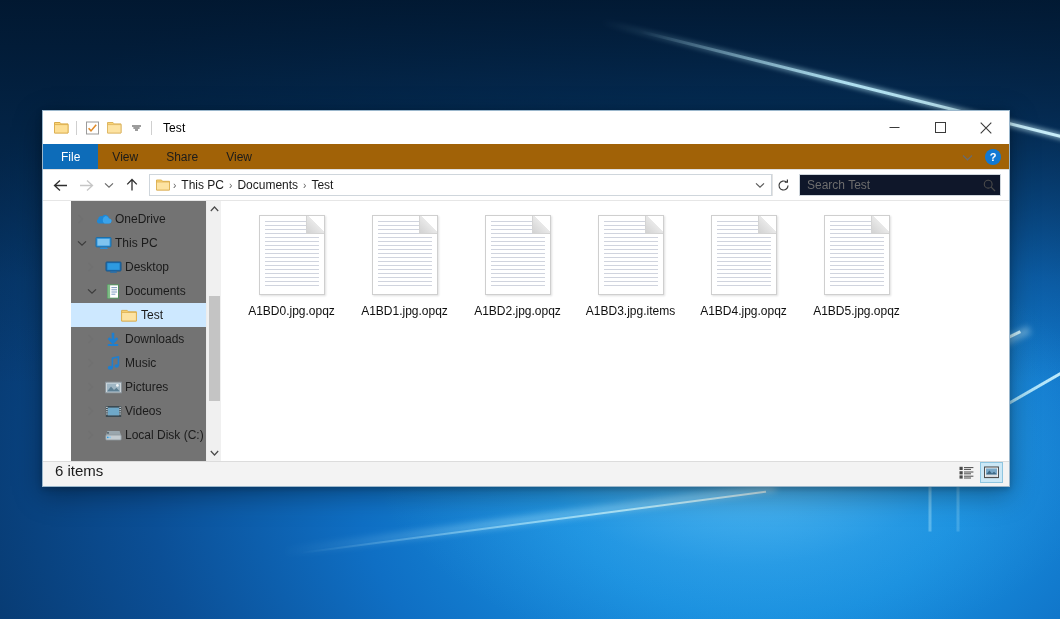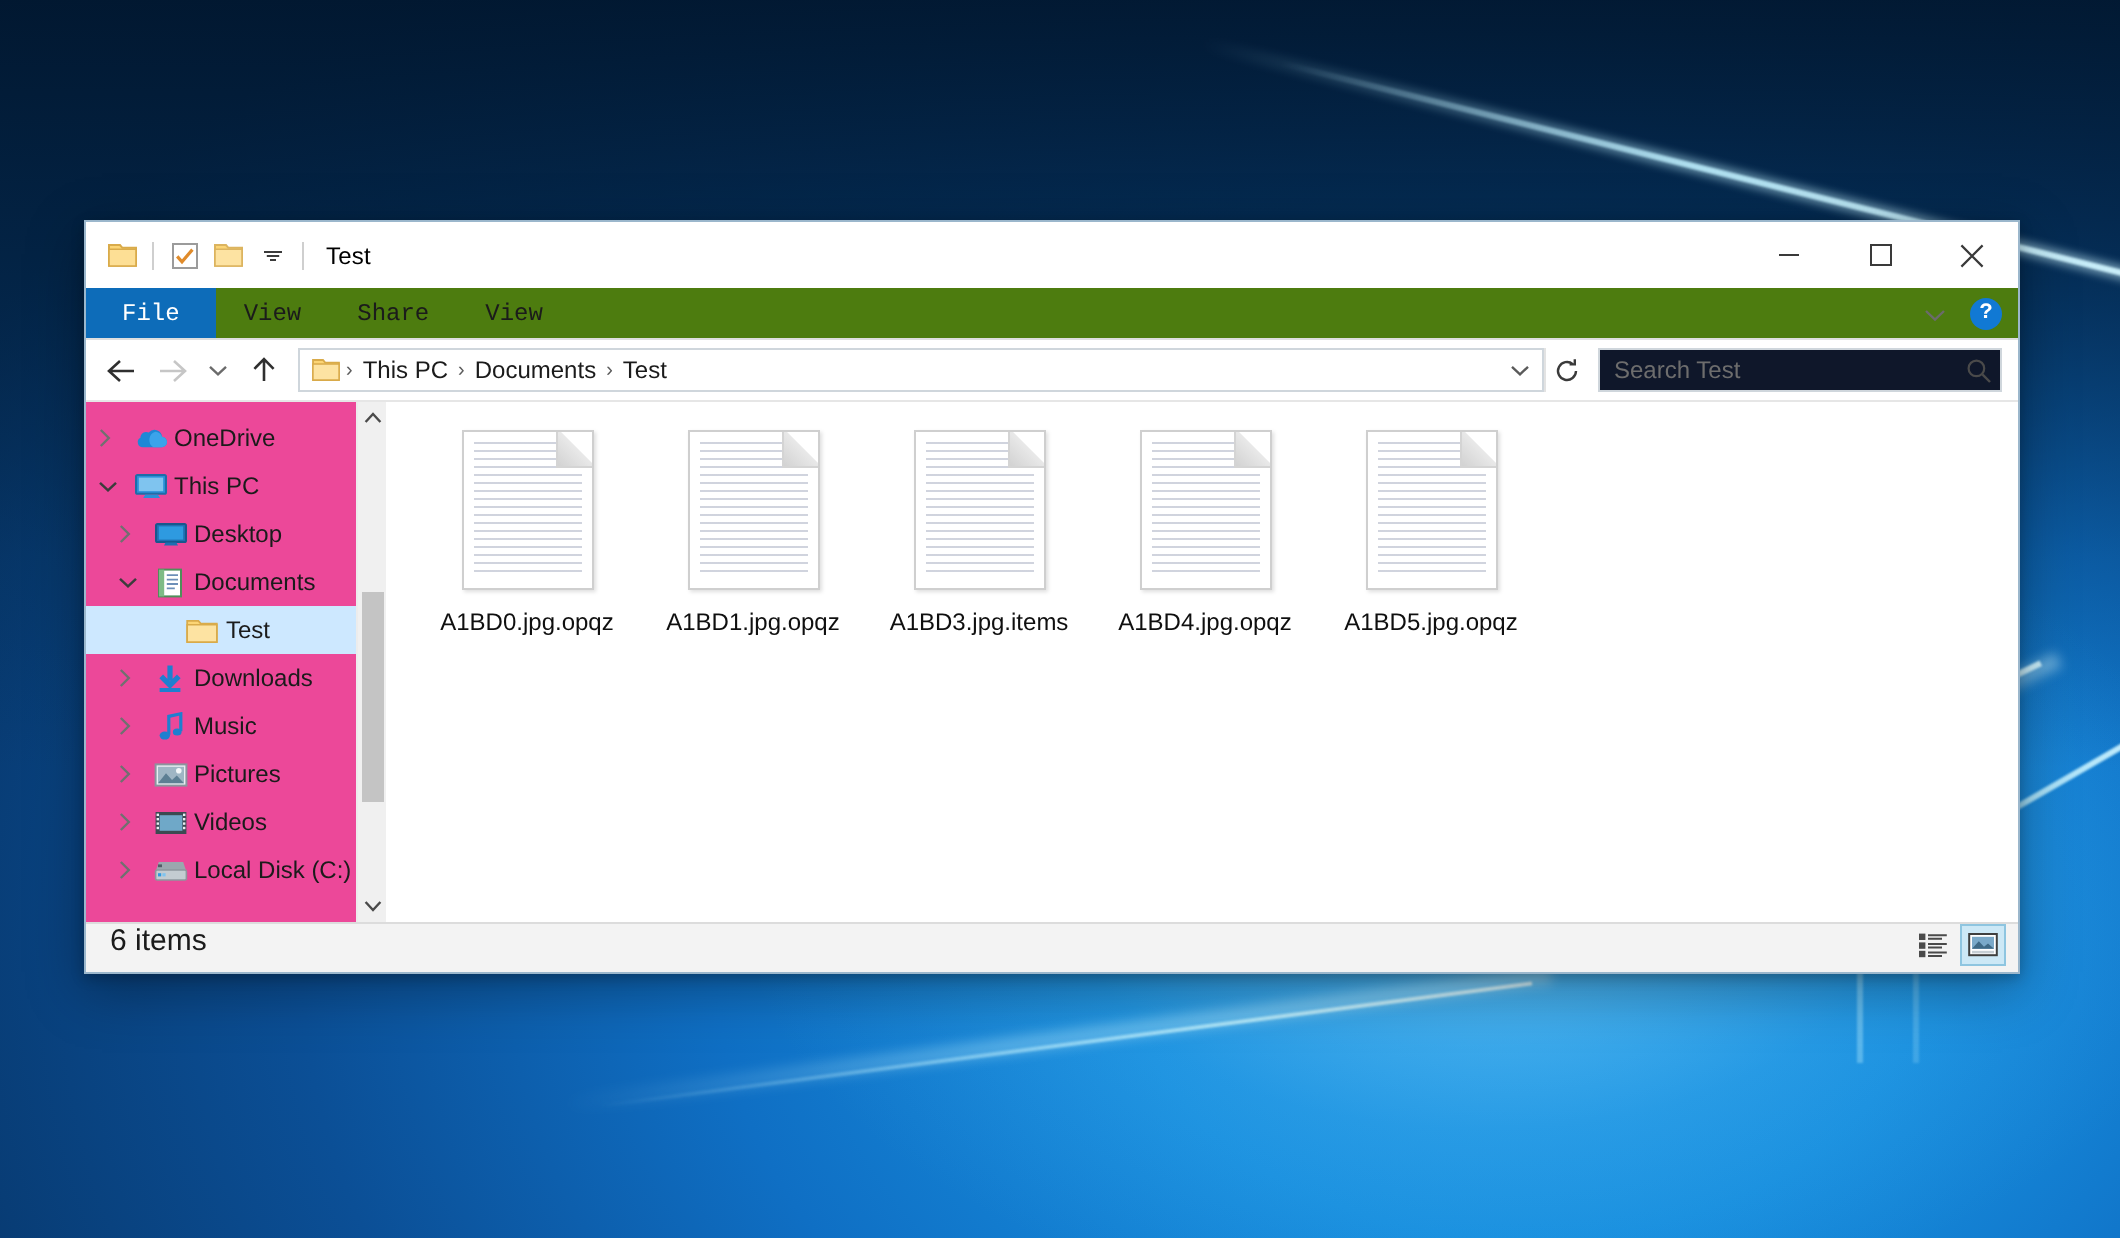--- a/index.html
+++ b/index.html
@@ -91,25 +91,24 @@
     position: absolute; right: 0; top: 0; height: 33px; display: flex;
   }
   .wc {
     width: 46px; height: 33px; display: flex; align-items: center; justify-content: center;
     color: #4a4a4a;
   }
 
   
   .ribbon {
     height: 26px; flex: 0 0 26px;
-    background: #4d7c0f;
+    background: #a16207;
     display: flex; align-items: stretch;
     border-bottom: 1px solid #dfdfdf;
     position: relative;
-    font-family: Liberation Mono, monospace;
   }
   .rtab {
     display: flex; align-items: center; padding: 0 14px;
     font-size: 12px; color: #1b1b1b;
   }
   .rtab.file {
     background: #0d6cb9; color: #ffffff; padding: 0 18px; font-size: 12px;
   }
   .ribbon-right {
     position: absolute; right: 4px; top: 0; height: 26px;
@@ -158,24 +157,25 @@
   }
   .searchbox .ph { flex: 1 1 auto; color: #6d6d6d; font-size: 12px; }
 
   
   .body {
     flex: 1 1 auto; display: flex; min-height: 0;
     border-top: 1px solid #e6e6e6;
   }
   .navpane {
     width: 150px; flex: 0 0 150px;
-    background: #ec4899;
+    background: #737373;
     position: relative;
     padding-top: 6px;
     overflow: hidden;
+    margin-left: 28px;
   }
   .navrow {
     height: 24px; display: flex; align-items: center;
     padding-left: 6px; font-size: 12px; color: #1b1b1b;
     white-space: nowrap;
   }
   .navrow.selected { background: #cde8ff; }
   .twisty {
     width: 16px; flex: 0 0 16px; text-align: center;
     color: #6f6f6f; font-size: 9px;
@@ -617,20 +617,28 @@
 
           <div class="fileitem">
             <div class="doc-icon">
               <div class="doc-lines"></div>
               <div class="doc-fold-mask"></div>
               <div class="doc-fold"></div>
             </div>
             <div class="filename">A1BD1.jpg.opqz</div>
           </div>
 
+          <div class="fileitem">
+            <div class="doc-icon">
+              <div class="doc-lines"></div>
+              <div class="doc-fold-mask"></div>
+              <div class="doc-fold"></div>
+            </div>
+            <div class="filename">A1BD2.jpg.opqz</div>
+          </div>
 
           <div class="fileitem">
             <div class="doc-icon">
               <div class="doc-lines"></div>
               <div class="doc-fold-mask"></div>
               <div class="doc-fold"></div>
             </div>
             <div class="filename">A1BD3.jpg.items</div>
           </div>
 

